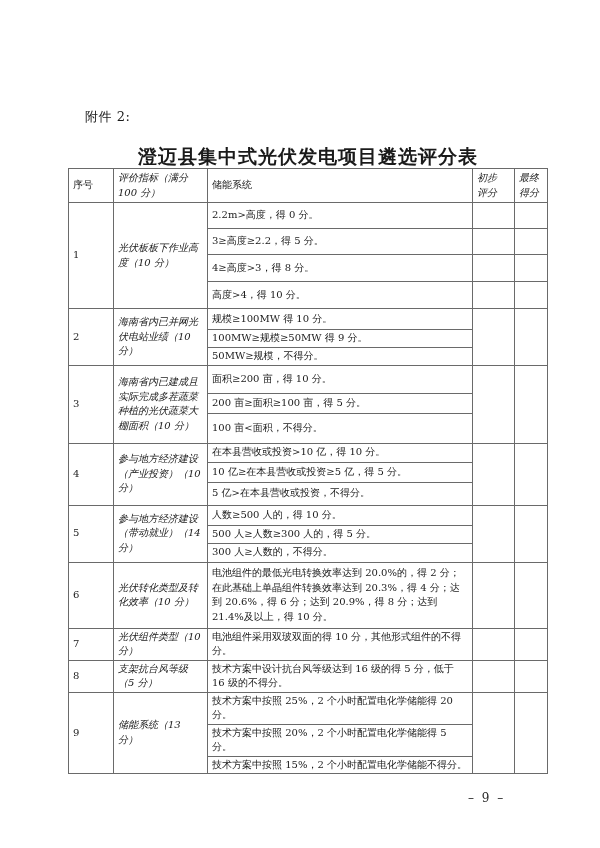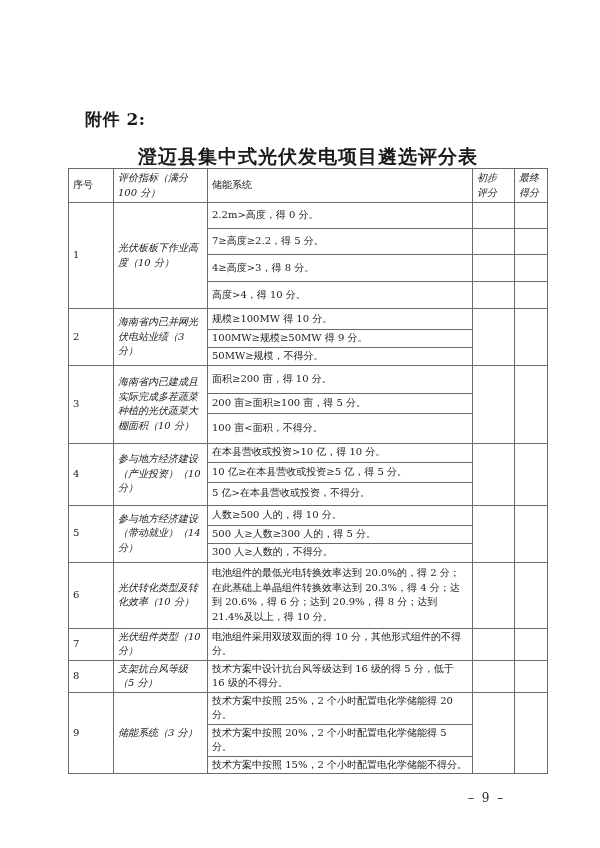--- a/index.html
+++ b/index.html
@@ -2,21 +2,21 @@
 <html><head>
 <meta charset="utf-8">
 <style>
   html,body{margin:0;padding:0;}
   body{
     width:600px;height:848px;background:#ffffff;position:relative;
     font-family:"DejaVu Serif","Liberation Serif",serif;color:#1a1a1a;
     overflow:hidden;
   }
   .attachment{
-    position:absolute;left:85px;top:108px;font-size:17px;letter-spacing:.5px;font-weight:bold;
+    position:absolute;left:85px;top:108px;font-size:13px;letter-spacing:.5px;
   }
   .doc-title{
     position:absolute;left:0;top:136px;width:600px;text-align:center;
     font-family:"Liberation Sans","DejaVu Sans",sans-serif;
     font-weight:bold;font-size:19px;letter-spacing:1px;margin:8px;
   }
   table.score-table{
     position:absolute;left:68px;top:168px;width:479px;
     border-collapse:collapse;table-layout:fixed;
     font-size:10px;line-height:1.45;
@@ -63,38 +63,38 @@
   </tr>
 
   <tr style="height:26px">
     <td class="c-index" rowspan="4">1</td>
     <td class="c-ind" rowspan="4">光伏板板下作业高度（10 分）</td>
     <td class="c-crit">2.2m&gt;高度，得 0 分。</td>
     <td class="c-score"></td>
     <td class="c-score"></td>
   </tr>
   <tr style="height:26px">
-    <td class="c-crit">7≥高度≥2.2，得 5 分。</td>
+    <td class="c-crit">3≥高度≥2.2，得 5 分。</td>
     <td class="c-score"></td>
     <td class="c-score"></td>
   </tr>
   <tr style="height:27px">
     <td class="c-crit">4≥高度&gt;3，得 8 分。</td>
     <td class="c-score"></td>
     <td class="c-score"></td>
   </tr>
   <tr style="height:27px">
     <td class="c-crit">高度&gt;4，得 10 分。</td>
     <td class="c-score"></td>
     <td class="c-score"></td>
   </tr>
 
   <tr style="height:21px">
     <td class="c-index" rowspan="3">2</td>
-    <td class="c-ind" rowspan="3">海南省内已并网光伏电站业绩（3 分）</td>
+    <td class="c-ind" rowspan="3">海南省内已并网光伏电站业绩（10 分）</td>
     <td class="c-crit">规模≥100MW 得 10 分。</td>
     <td class="c-score" rowspan="3"></td>
     <td class="c-score" rowspan="3"></td>
   </tr>
   <tr style="height:18px">
     <td class="c-crit">100MW≥规模≥50MW 得 9 分。</td>
   </tr>
   <tr style="height:17px">
     <td class="c-crit">50MW≥规模，不得分。</td>
   </tr>
@@ -160,21 +160,21 @@
   <tr style="height:31px">
     <td class="c-index">8</td>
     <td class="c-ind">支架抗台风等级（5 分）</td>
     <td class="c-crit">技术方案中设计抗台风等级达到 16 级的得 5 分，低于 16 级的不得分。</td>
     <td class="c-score"></td>
     <td class="c-score"></td>
   </tr>
 
   <tr style="height:18px">
     <td class="c-index" rowspan="3">9</td>
-    <td class="c-ind" rowspan="3">储能系统（3 分）</td>
+    <td class="c-ind" rowspan="3">储能系统（13 分）</td>
     <td class="c-crit">技术方案中按照 25%，2 个小时配置电化学储能得 20 分。</td>
     <td class="c-score" rowspan="3"></td>
     <td class="c-score" rowspan="3"></td>
   </tr>
   <tr style="height:18px">
     <td class="c-crit">技术方案中按照 20%，2 个小时配置电化学储能得 5 分。</td>
   </tr>
   <tr style="height:17px">
     <td class="c-crit">技术方案中按照 15%，2 个小时配置电化学储能不得分。</td>
   </tr>

